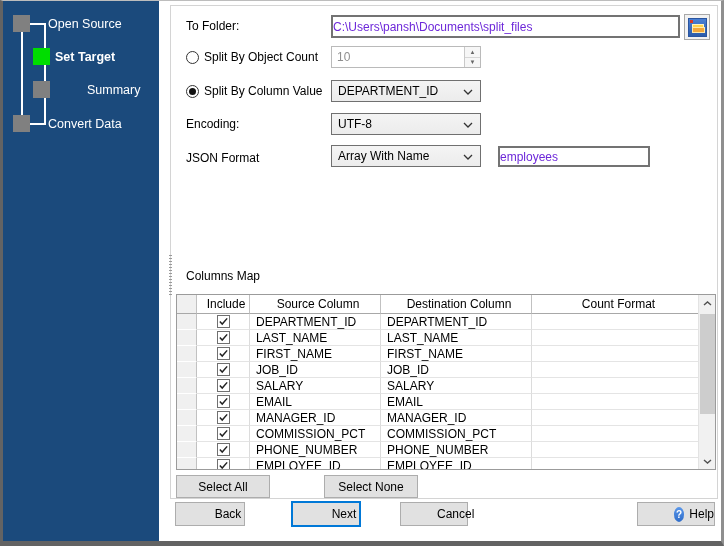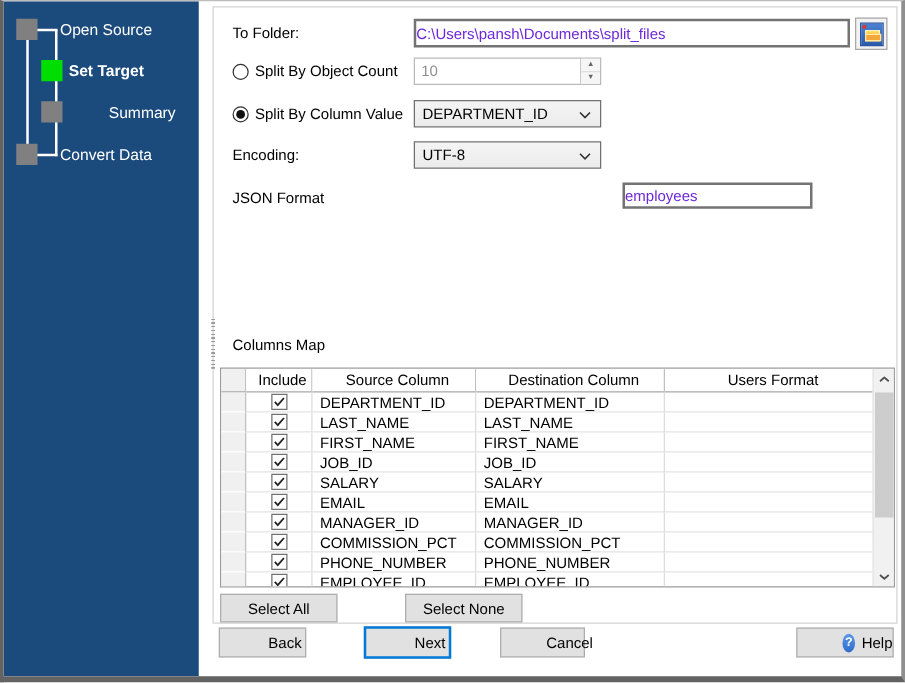--- a/index.html
+++ b/index.html
@@ -139,32 +139,40 @@
     <div class="combo" style="left:160px;top:107px;width:150px;">
       <span>UTF-8</span>
       <span class="chev">
         <svg width="10" height="6" viewBox="0 0 10 6">
             <polyline points="1,1 5,5 9,1" fill="none" stroke="#333" stroke-width="1.3"></polyline>
           </svg>
       </span>
     </div>
 
     <div class="flabel" style="top:145px;">JSON Format</div>
+    <div class="combo" style="left:160px;top:139px;width:150px;">
+      <span>Array With Name</span>
+      <span class="chev">
+        <svg width="10" height="6" viewBox="0 0 10 6">
+            <polyline points="1,1 5,5 9,1" fill="none" stroke="#333" stroke-width="1.3"></polyline>
+          </svg>
+      </span>
+    </div>
     <input class="tinput" style="left: 327px; top: 140px; width: 152px; height: 21px;" value="employees">
 
     <div class="cmap-title">Columns Map</div>
 
     <div class="table">
       <div class="tgrid">
         <div class="thead">
           <div class="th sel"></div>
           <div class="th">Include</div>
           <div class="th">Source Column</div>
           <div class="th">Destination Column</div>
-          <div class="th">Users Format</div>
+          <div class="th">Count Format</div>
         </div>
         <div id="cmap-body">
             <div class="trow">
               <div class="td sel"></div>
               <div class="td inc">
                 <span class="cb">
                   <svg class="chk" width="11" height="11" viewBox="0 0 12 12">
                     <path d="M2 6 L4.6 8.8 L10 2.6" fill="none" stroke="#222" stroke-width="1.6"></path>
                   </svg>
                 </span>

